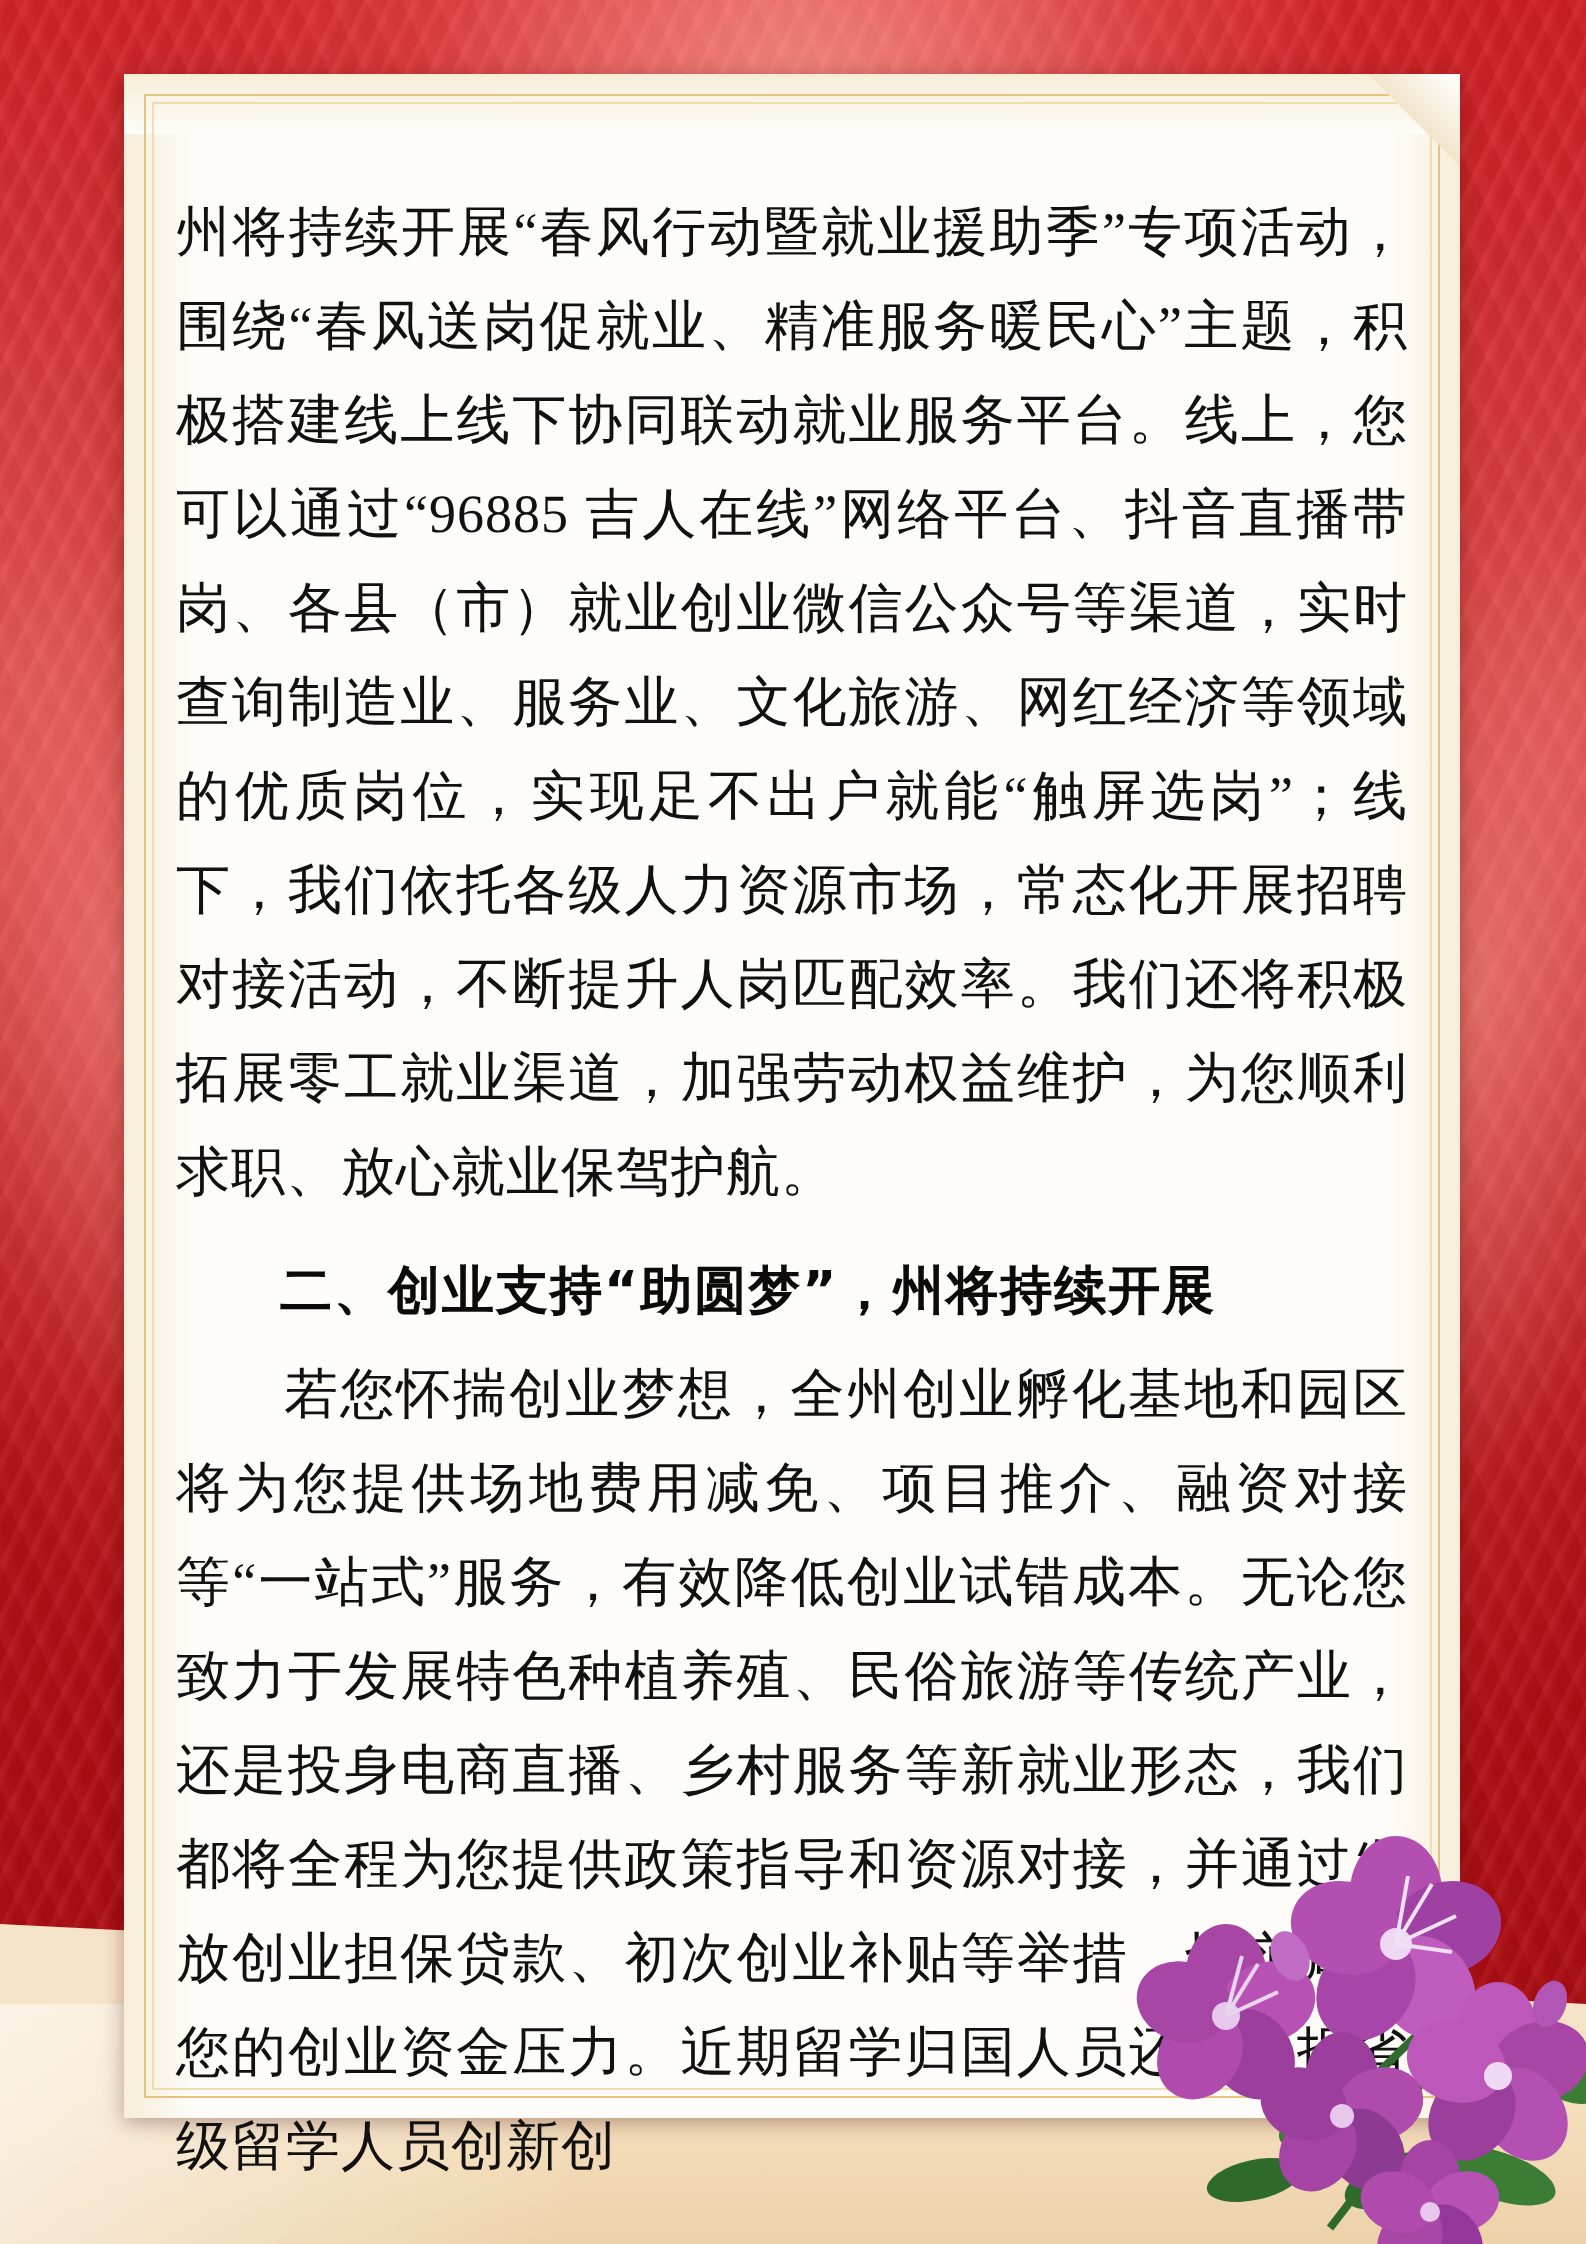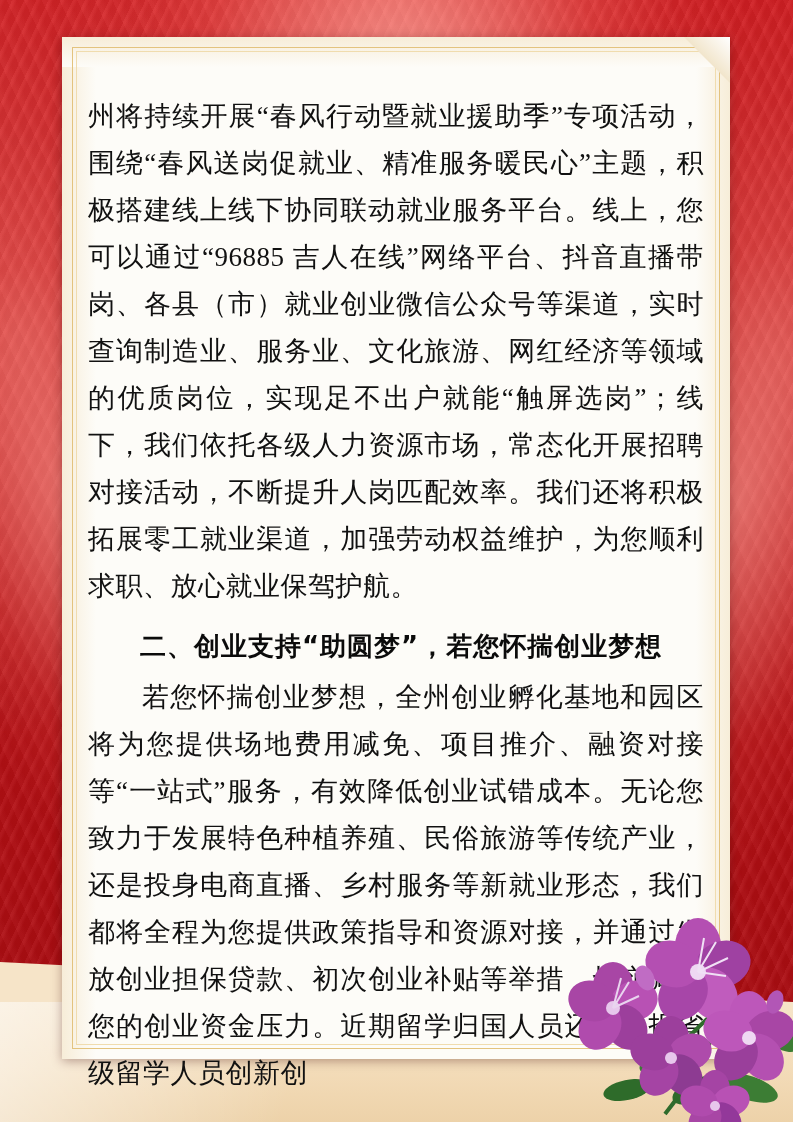--- a/index.html
+++ b/index.html
@@ -187,21 +187,21 @@
   <div class="sheet">
     <div class="sheet-tint-left"></div>
     <div class="sheet-tint-right"></div>
     <div class="sheet-tint-top"></div>
     <div class="sheet-inner-border"></div>
     <div class="sheet-inner-border2"></div>
     <div class="fold"></div>
 
     <div class="content">
       <p class="para">州将持续开展“春风行动暨就业援助季”专项活动，围绕“春风送岗促就业、精准服务暖民心”主题，积极搭建线上线下协同联动就业服务平台。线上，您可以通过“96885 吉人在线”网络平台、抖音直播带岗、各县（市）就业创业微信公众号等渠道，实时查询制造业、服务业、文化旅游、网红经济等领域的优质岗位，实现足不出户就能“触屏选岗”；线下，我们依托各级人力资源市场，常态化开展招聘对接活动，不断提升人岗匹配效率。我们还将积极拓展零工就业渠道，加强劳动权益维护，为您顺利求职、放心就业保驾护航。</p>
-      <p class="heading">二、创业支持“助圆梦”，若您怀揣创业梦想</p>
+      <p class="heading">二、创业支持“助圆梦”，州将持续开展</p>
       <p class="para indent">若您怀揣创业梦想，全州创业孵化基地和园区将为您提供场地费用减免、项目推介、融资对接等“一站式”服务，有效降低创业试错成本。无论您致力于发展特色种植养殖、民俗旅游等传统产业，还是投身电商直播、乡村服务等新就业形态，我们都将全程为您提供政策指导和资源对接，并通过发放创业担保贷款、初次创业补贴等举措，切实减轻您的创业资金压力。近期留学归国人员还可申报省级留学人员创新创</p>
     </div>
   </div>
 
   <svg class="flowers" viewBox="0 0 300 270">
     <g>
 
       <path d="M150 230 C 180 200, 205 175, 232 150" stroke="#2f6b2b" stroke-width="4" fill="none"></path>
       <path d="M172 262 C 196 232, 210 205, 222 180" stroke="#2f6b2b" stroke-width="4" fill="none"></path>
       <ellipse cx="170" cy="206" rx="26" ry="11" fill="#3c7d34" transform="rotate(-28 170 206)"></ellipse>

